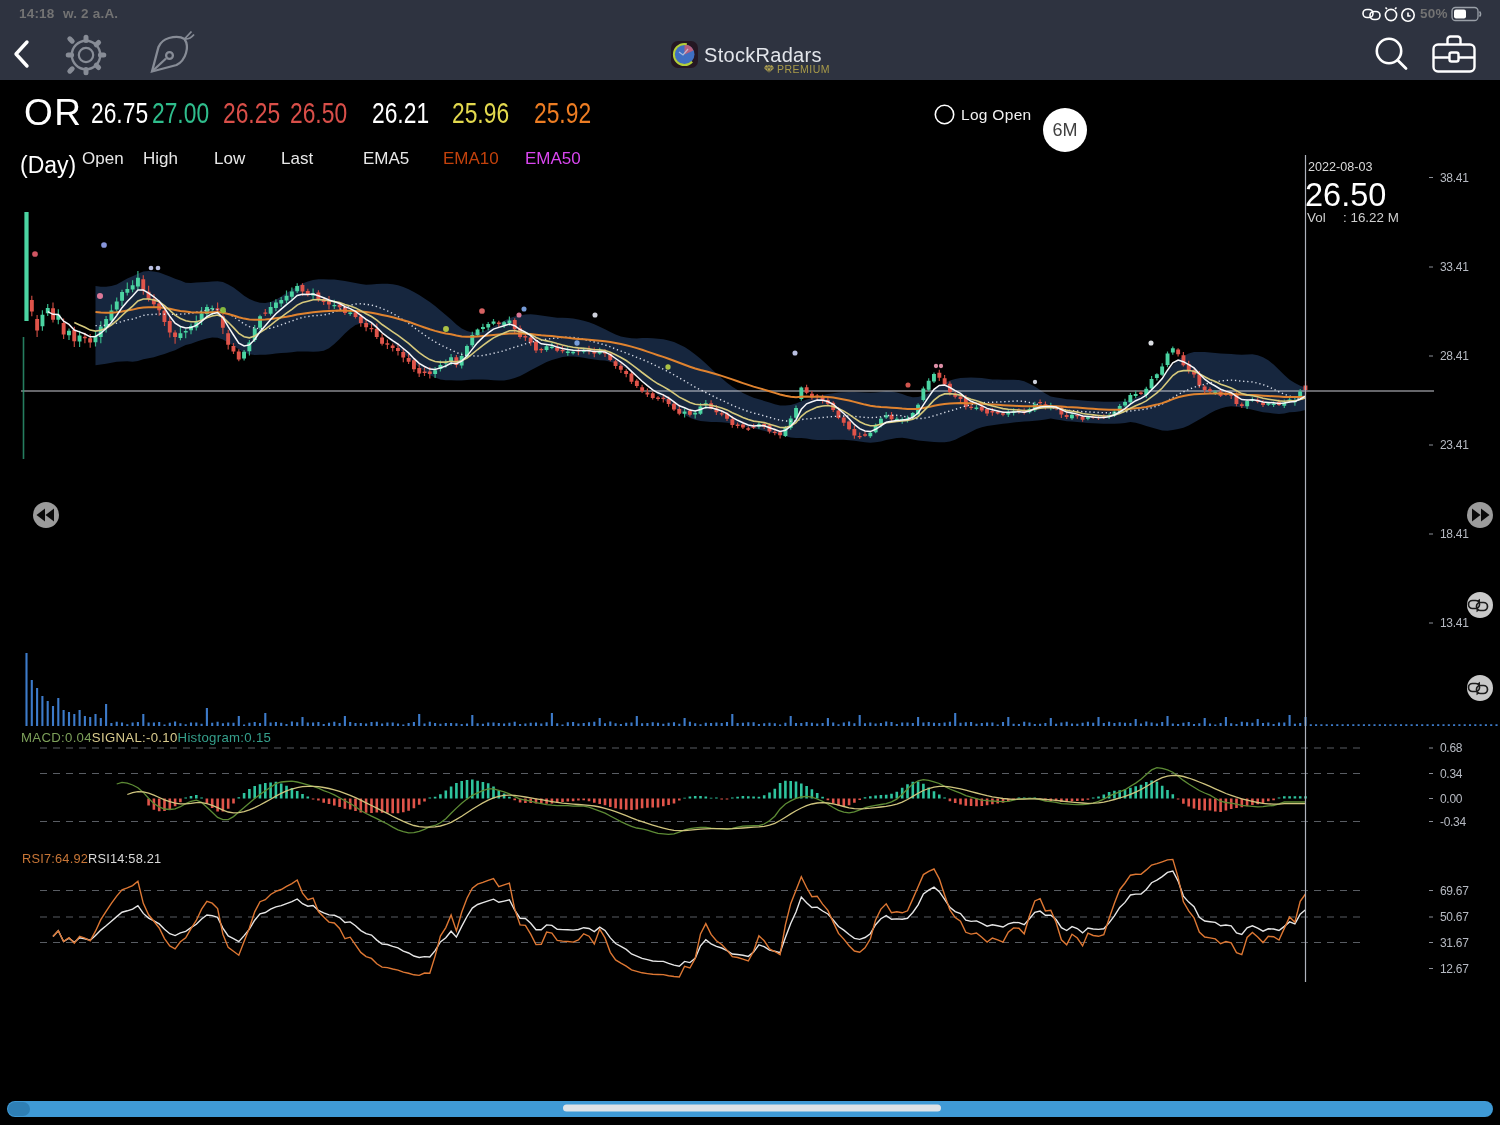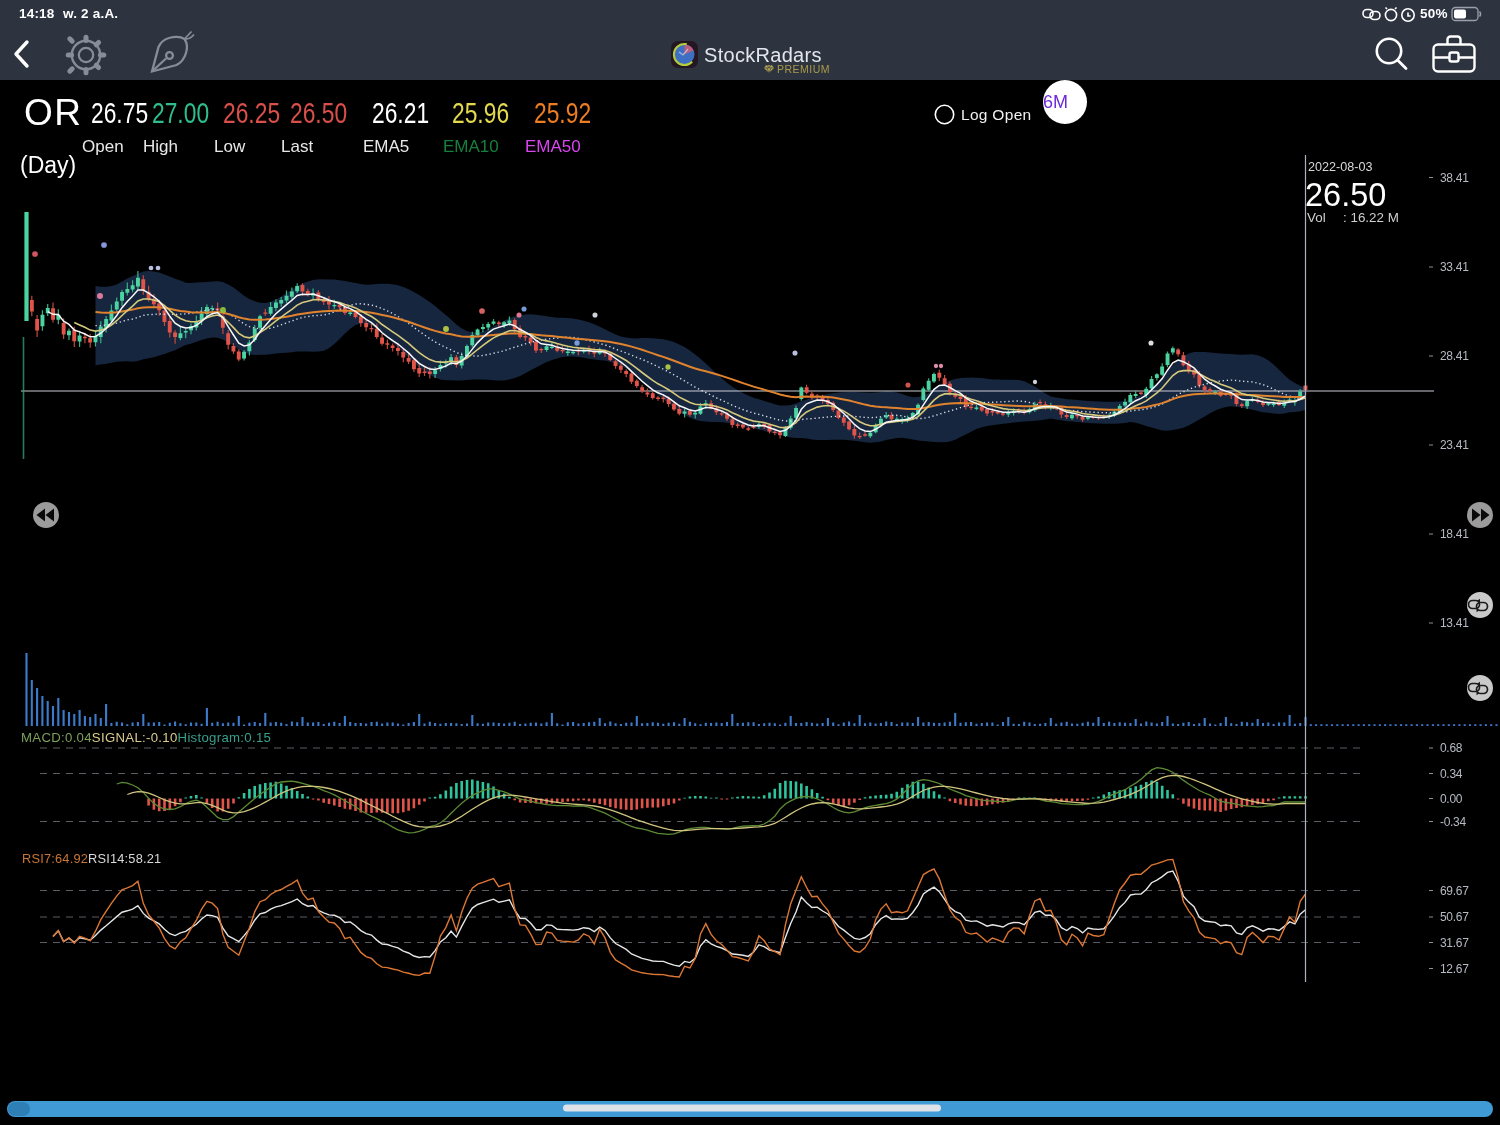--- a/index.html
+++ b/index.html
@@ -1,21 +1,21 @@
 <!DOCTYPE html>
 <html><head><meta charset="utf-8"><style>
 *{margin:0;padding:0;box-sizing:border-box}
 html,body{width:1500px;height:1125px;background:#000;overflow:hidden}
 body{font-family:"Liberation Sans",sans-serif;position:relative}
 .abs{position:absolute}
 .topbar{position:absolute;left:0;top:0;width:1500px;height:80px;background:#2e3340}
-.st{position:absolute;color:#ffffff;font-size:13.5px;font-weight:bold;letter-spacing:0.2px}
+.st{position:absolute;color:#737373;font-size:13.5px;font-weight:bold;letter-spacing:0.2px}
 .col{position:absolute;text-align:left}
 .val{display:inline-block;font-size:30px;transform:scaleX(0.76);transform-origin:center}
-.lbl{font-size:17px;margin-top:7px;color:#e8e8e8}
+.lbl{font-size:17px;margin-top:19px;color:#e8e8e8}
 </style></head>
 <body>
 <div class="topbar"></div>
 
 <div class="st" style="left:19px;top:6px">14:18</div>
 <div class="st" style="left:63px;top:6px">w. 2 a.A.</div>
 <div class="st" style="left:1420px;top:6px">50%</div>
 <svg class="abs" style="left:1360px;top:3px" width="130" height="24" viewBox="0 0 130 24">
   <g stroke="#fff" fill="none" stroke-width="1.6">
     <rect x="3" y="6.5" width="10" height="8" rx="4"></rect>
@@ -71,28 +71,28 @@
   </svg>
 <div class="abs" style="left:777px;top:63px;color:#a89a49;font-size:10.5px;font-weight:normal;letter-spacing:0.5px">PREMIUM</div>
 
 <div class="abs" style="left:24px;top:92px;color:#fff;font-size:37px;letter-spacing:1.5px">OR</div>
 <div class="abs" style="left:20px;top:152px;color:#fff;font-size:23px">(Day)</div>
 <div class="col" style="left:82px;top:96px;width:70px"><span class="val" style="color:#fff">26.75</span><div class="lbl">Open</div></div>
 <div class="col" style="left:143px;top:96px;width:70px"><span class="val" style="color:#2fbd8c">27.00</span><div class="lbl">High</div></div>
 <div class="col" style="left:214px;top:96px;width:70px"><span class="val" style="color:#d94f49">26.25</span><div class="lbl">Low</div></div>
 <div class="col" style="left:281px;top:96px;width:72px"><span class="val" style="color:#d94f49">26.50</span><div class="lbl">Last</div></div>
 <div class="col" style="left:363px;top:96px;width:72px"><span class="val" style="color:#fff">26.21</span><div class="lbl">EMA5</div></div>
-<div class="col" style="left:443px;top:96px;width:74px"><span class="val" style="color:#e3d94e">25.96</span><div class="lbl" style="color:#15803d">EMA10</div></div>
+<div class="col" style="left:443px;top:96px;width:74px"><span class="val" style="color:#e3d94e">25.96</span><div class="lbl" style="color:#c2410c">EMA10</div></div>
 <div class="col" style="left:525px;top:96px;width:74px"><span class="val" style="color:#ed7d23">25.92</span><div class="lbl" style="color:#d946ef">EMA50</div></div>
 
 <svg class="abs" style="left:930px;top:100px" width="30" height="30">
     <circle cx="14.5" cy="14.5" r="9.2" stroke="#fff" stroke-width="1.6" fill="none"></circle>
   </svg>
 <div class="abs" style="left:961px;top:106px;color:#f0f0f0;font-size:15.5px;letter-spacing:0.3px">Log Open</div>
-<div class="abs" style="left:1043px;top:80px;width:44px;height:44px;border-radius:50%;background:#fff;color:#6d28d9;font-size:18px;text-align:left;line-height:44px">6M</div>
+<div class="abs" style="left:1043px;top:108px;width:44px;height:44px;border-radius:50%;background:#fff;color:#404040;font-size:18px;text-align:center;line-height:44px">6M</div>
 
 <svg class="abs" style="left:0;top:150px" width="1500" height="975" viewBox="0 150 1500 975" font-family="Liberation Sans, sans-serif">
 <path d="M95.5 285.9L100.8 286.8L106.1 286.7L111.4 286L116.7 284.4L122 281.5L127.3 278.4L132.6 276.3L137.9 273.7L143.3 271.5L148.6 271L153.9 271.6L159.2 272.5L164.5 274.6L169.8 276.4L175.1 278.7L180.4 280.6L185.7 282.8L191 282.9L196.3 282.6L201.6 282.2L206.9 281.9L212.2 281.5L217.6 281.3L222.9 282.1L228.2 284.5L233.5 287.6L238.8 291.5L244.1 295.7L249.4 299.1L254.7 301.3L260 302.7L265.3 303.1L270.6 302L275.9 299.7L281.2 296.5L286.5 293.1L291.9 289.7L297.2 286.3L302.5 283.5L307.8 281.5L313.1 280L318.4 279.3L323.7 279.3L329 279.4L334.3 279.6L339.6 280.3L344.9 281L350.2 281.9L355.5 282.9L360.8 284.1L366.1 284.8L371.5 284.6L376.8 284.1L382.1 283.8L387.4 283.8L392.7 284.3L398 285.2L403.3 287.1L408.6 289.3L413.9 291.9L419.2 295.1L424.5 298.4L429.8 302.1L435.1 306.1L440.4 310.4L445.8 315L451.1 319.4L456.4 324.4L461.7 328.4L467 331.1L472.3 332.4L477.6 332.5L482.9 331.4L488.2 329.2L493.5 326.5L498.8 323.6L504.1 320.8L509.4 318.2L514.7 316.4L520.1 315.2L525.4 314.4L530.7 314.3L536 314.8L541.3 315.5L546.6 316.2L551.9 316.9L557.2 317.7L562.5 317.7L567.8 317.9L573.1 318.5L578.4 319.6L583.7 320.8L589 322.3L594.3 324.3L599.7 326.7L605 329.2L610.3 331.9L615.6 334.6L620.9 336.5L626.2 337.5L631.5 338.3L636.8 338.4L642.1 338.1L647.4 338L652.7 338.3L658 338.8L663.3 339.3L668.6 340.4L674 342.1L679.3 344.4L684.6 347L689.9 350.5L695.2 354.6L700.5 358.8L705.8 363.4L711.1 368.5L716.4 373.5L721.7 378.3L727 382.7L732.3 386.7L737.6 390L742.9 393L748.3 395.5L753.6 397.7L758.9 399.3L764.2 400.9L769.5 402.6L774.8 404.2L780.1 405.5L785.4 405.6L790.7 405L796 403.6L801.3 401.3L806.6 399.5L811.9 397.9L817.2 396.1L822.6 394.9L827.9 393.9L833.2 393.2L838.5 392.6L843.8 392.2L849.1 392L854.4 392L859.7 392.2L865 392.5L870.3 392.8L875.6 392.5L880.9 391.9L886.2 391.2L891.5 391.5L896.8 392.4L902.2 393.9L907.5 396.1L912.8 397.2L918.1 397L923.4 395.6L928.7 393.1L934 389.7L939.3 386.1L944.6 382.9L949.9 380.6L955.2 379L960.5 378L965.8 377.7L971.1 377.6L976.5 377.7L981.8 378.1L987.1 378.8L992.4 379.4L997.7 379.6L1003 379.8L1008.3 379.7L1013.6 379.7L1018.9 380.1L1024.2 381.3L1029.5 383.7L1034.8 386.5L1040.1 389.9L1045.4 393.4L1050.8 396.5L1056.1 397.4L1061.4 398.3L1066.7 399.2L1072 399.6L1077.3 400L1082.6 400.6L1087.9 400.9L1093.2 401.2L1098.5 401.5L1103.8 401.7L1109.1 401.7L1114.4 401.7L1119.7 401.4L1125 400.9L1130.4 400L1135.7 397.8L1141 395.3L1146.3 392.2L1151.6 388L1156.9 383.1L1162.2 377.5L1167.5 371.2L1172.8 365.1L1178.1 360L1183.4 356.2L1188.7 353.5L1194 352.1L1199.3 351.9L1204.7 352.1L1210 352.5L1215.3 353L1220.6 353.5L1225.9 353.8L1231.2 353.9L1236.5 354.4L1241.8 354.7L1247.1 354.4L1252.4 354.3L1257.7 355.2L1263 357.2L1268.3 360.3L1273.6 364.5L1279 369.7L1284.3 375L1289.6 379.7L1294.9 383L1300.2 385.7L1305.5 387.4L1305.5 410.1L1300.2 411.3L1294.9 412L1289.6 412.3L1284.3 413.6L1279 414.1L1273.6 413.6L1268.3 412.8L1263 412.2L1257.7 411.1L1252.4 409.8L1247.1 408.6L1241.8 407.6L1236.5 406.7L1231.2 406.3L1225.9 407L1220.6 408.4L1215.3 410.5L1210 413.3L1204.7 416.4L1199.3 419.5L1194 422.5L1188.7 425.4L1183.4 427.7L1178.1 429L1172.8 429.9L1167.5 430.7L1162.2 430.4L1156.9 429.1L1151.6 427.4L1146.3 425.9L1141 424.2L1135.7 422.8L1130.4 422L1125 422.9L1119.7 423.4L1114.4 423.7L1109.1 423.7L1103.8 423.7L1098.5 423.5L1093.2 423.2L1087.9 422.9L1082.6 422.6L1077.3 422L1072 421.6L1066.7 421.2L1061.4 420.3L1056.1 419.4L1050.8 418.6L1045.4 419.6L1040.1 420.3L1034.8 420.8L1029.5 421.2L1024.2 421.5L1018.9 422L1013.6 422.5L1008.3 423.2L1003 423.8L997.7 424.4L992.4 425.2L987.1 426L981.8 427.2L976.5 429.1L971.1 431.7L965.8 434.4L960.5 437.1L955.2 439.8L949.9 441.5L944.6 442.2L939.3 442.3L934 441.9L928.7 441.5L923.4 441L918.1 440.4L912.8 439.6L907.5 438.6L902.2 437.7L896.8 438.1L891.5 439L886.2 440.1L880.9 441.4L875.6 442.3L870.3 442.7L865 442.3L859.7 441.5L854.4 440.8L849.1 440.2L843.8 439.8L838.5 439.7L833.2 439.8L827.9 440L822.6 440.1L817.2 440.1L811.9 439.4L806.6 438.4L801.3 437.9L796 438.1L790.7 437.4L785.4 436.2L780.1 434.8L774.8 433.5L769.5 432.3L764.2 430.8L758.9 429.6L753.6 428.6L748.3 427.4L742.9 426.1L737.6 424.9L732.3 423.8L727 422.8L721.7 422.2L716.4 422.1L711.1 421.9L705.8 421.5L700.5 420.9L695.2 419.8L689.9 417.7L684.6 414.8L679.3 411.4L674 407.5L668.6 403.4L663.3 399.2L658 394.9L652.7 390.1L647.4 385.3L642.1 380.7L636.8 376.3L631.5 372.1L626.2 368.4L620.9 365.8L615.6 363.6L610.3 361.7L605 360.6L599.7 360.2L594.3 359.6L589 358.7L583.7 357.8L578.4 357L573.1 356.4L567.8 356.4L562.5 357.1L557.2 358.5L551.9 359.9L546.6 362.1L541.3 364.7L536 367.4L530.7 370.3L525.4 373.2L520.1 376L514.7 378L509.4 379.5L504.1 380.5L498.8 380.6L493.5 380.2L488.2 379.7L482.9 379.5L477.6 379.4L472.3 379.5L467 380L461.7 380.4L456.4 380.5L451.1 380.2L445.8 380.3L440.4 379.4L435.1 377.6L429.8 375.1L424.5 371.6L419.2 367.5L413.9 362.7L408.6 357.8L403.3 352.9L398 347.7L392.7 342.7L387.4 338L382.1 333.5L376.8 329.1L371.5 325.6L366.1 323.8L360.8 323.4L355.5 325.1L350.2 328.7L344.9 333.5L339.6 338.9L334.3 344L329 348.2L323.7 350.7L318.4 351.5L313.1 351.7L307.8 351.6L302.5 351.4L297.2 351.6L291.9 352.2L286.5 352.7L281.2 353.1L275.9 353.6L270.6 354.3L265.3 354.8L260 354.8L254.7 354.9L249.4 354.3L244.1 352.4L238.8 349.2L233.5 345.7L228.2 342.6L222.9 339.6L217.6 337.8L212.2 337.6L206.9 338.4L201.6 340L196.3 341.8L191 343.7L185.7 345L180.4 347.6L175.1 350.3L169.8 352L164.5 354L159.2 355.4L153.9 357.3L148.6 358.2L143.3 359.3L137.9 361.1L132.6 361.8L127.3 361.3L122 361.5L116.7 361.8L111.4 362.7L106.1 363.7L100.8 364.5L95.5 365.3Z" fill="#16263e"></path>
     <path d="M21 391H1434" stroke="#c9ccd4" stroke-width="1.1"></path>
     <path d="M42.4 310.2V330.7M47.7 303.9V316M58.3 309.3V324.3M69 328.4V340M79.6 330.8V347M95.5 331.1V346.5M100.8 321.3V343.2M106.1 315.9V332.6M111.4 304.5V323M116.7 297.4V311.7M122 289.7V305.9M127.3 282.6V295.5M132.6 280.2V292.2M137.9 271.1V289.5M180.4 326.5V340.3M185.7 328.9V338.2M191 323.6V334.3M196.3 315.4V330.5M201.6 307V325M206.9 304.6V316.2M212.2 305.6V315.8M244.1 350.1V360.6M249.4 340V355.5M254.7 325.1V342M260 314.8V330.2M270.6 302V315.6M275.9 299.3V311.2M281.2 297V306.8M286.5 290.5V303.2M291.9 287.5V300.5M297.2 283.2V293M313.1 288.5V299.6M334.3 299.8V308.9M350.2 310V315.7M435.1 366.9V378.1M440.4 360.6V371.4M445.8 359.6V367.8M451.1 353.9V365.3M461.7 352.6V368.4M467 344.5V358.1M472.3 331.7V347.2M477.6 328.5V336.7M482.9 323.8V332.2M488.2 321.9V330.2M493.5 318.9V325.3M504.1 321.1V327.9M509.4 316.6V325.8M546.6 344.1V351.7M551.9 343.1V349.3M567.8 347.3V355.8M573.1 349.8V354.4M583.7 347.7V353.5M599.7 347.7V354.8M684.6 408.6V417.5M695.2 410.3V418.4M700.5 402.9V415M705.8 400V409.1M758.9 422V428.8M785.4 426.1V436.9M790.7 415.8V429.8M796 405.5V420.9M801.3 386.5V400.8M870.3 430.8V438.1M875.6 423.4V433.2M880.9 416.9V427.4M886.2 412V419M896.8 416.6V422M902.2 417.3V423.7M907.5 415.4V422.6M912.8 412V418M918.1 403.2V417.1M923.4 386.6V401.5M928.7 378.3V391.3M934 372.4V383.1M976.5 404.7V410.2M1008.3 409.8V417.1M1013.6 408.2V415.6M1029.5 407.5V413.6M1034.8 401.8V411.9M1050.8 402.8V410.2M1072 412.8V419.8M1087.9 415.8V420.3M1109.1 413.3V419.1M1114.4 410.2V417M1119.7 404V413.6M1125 398.7V407.1M1130.4 393.1V404.1M1135.7 390.5V397.9M1146.3 386.7V398.1M1151.6 376V390.5M1156.9 373.3V380.4M1162.2 363.2V375.9M1167.5 351.6V367.2M1172.8 346.6V354.7M1215.3 390.3V395.1M1247.1 399V408.9M1252.4 397.3V401.8M1268.3 402.1V406M1273.6 401.5V407.1M1284.3 399.5V407.9M1289.6 397.2V402.9M1294.9 397.8V405.7M1300.2 389.1V399.7" stroke="#35b286" stroke-width="1.2"></path>
     <path d="M31.8 295.8V316.2M37.1 315V336.9M53 302.4V322.5M63.6 318.5V339.1M74.3 326.8V347M84.9 332.7V343.2M90.2 333.9V347.7M143.3 275.3V294.7M148.6 285.8V301.6M153.9 294.3V307.9M159.2 299.9V315.8M164.5 305.7V325.9M169.8 317.3V337.4M175.1 330.2V343.8M217.6 302.4V312.7M222.9 314.1V334M228.2 329.7V349.4M233.5 342.9V354.1M238.8 349.3V361.3M265.3 308.9V316M302.5 283.2V295.8M307.8 288.8V296.4M318.4 290.3V301.7M323.7 297V305M329 296.1V309.5M339.6 303V310.2M344.9 303.9V315.1M355.5 310.6V318.5M360.8 314V326.7M366.1 318.8V331.2M371.5 323.2V332.2M376.8 323.6V338.9M382.1 333.7V345.4M387.4 339.5V348.9M392.7 343.6V351.5M398 343.5V355.4M403.3 348.2V362.2M408.6 353.9V364M413.9 358.3V372.1M419.2 363.5V377M424.5 367.4V376.1M429.8 366.9V378.4M456.4 354.9V367.5M498.8 320.8V328.1M514.7 318.2V333.2M520.1 325.4V338.7M525.4 334.4V341M530.7 333.6V345.7M536 337.9V353M541.3 347.8V352.9M557.2 343.8V352.3M562.5 346V353.3M578.4 348V355.3M589 345.8V354.6M594.3 347.5V357.3M605 349.2V356.9M610.3 351.9V361.3M615.6 359.7V368.7M620.9 363.6V373M626.2 369.2V377.2M631.5 370.7V384.1M636.8 379.2V387.9M642.1 384.7V393.1M647.4 388.4V396.9M652.7 391.6V399.4M658 396V400.8M663.3 393.9V402.5M668.6 396.5V406.8M674 401.6V410.9M679.3 404.8V415.3M689.9 408.8V416.5M711.1 400.3V409.6M716.4 404.9V415.1M721.7 409.9V416.2M727 412.1V421M732.3 416V427.8M737.6 422.5V428.3M742.9 421.7V429.1M748.3 426.6V430.9M753.6 423.7V429M764.2 422.4V429.1M769.5 423.5V433.5M774.8 428.5V435.2M780.1 430.7V438.6M806.6 384.7V394.2M811.9 390.9V399.7M817.2 393.9V400M822.6 394.7V403.5M827.9 396.8V405.9M833.2 401.3V412M838.5 407.3V419.2M843.8 416.1V426M849.1 420.5V430.4M854.4 425.8V438.7M859.7 432.6V439M865 431.5V436.8M891.5 411.9V422.2M939.3 369.8V381M944.6 374.9V385.5M949.9 381.6V395.6M955.2 391.7V398.4M960.5 394.5V402.3M965.8 395.1V409.5M971.1 404.2V409.9M981.8 403.9V411.9M987.1 408V416M992.4 407.9V415.8M997.7 410.5V414.6M1003 411.2V416.2M1018.9 408.3V413.7M1024.2 408.2V414.5M1040.1 399.6V404.8M1045.4 401.6V409.4M1056.1 406V410.3M1061.4 406.1V418M1066.7 411.6V418.9M1077.3 413.7V418.7M1082.6 415.1V421.7M1093.2 415.2V419M1098.5 415.5V420M1103.8 414.3V419.1M1141 391.1V394.9M1178.1 348.3V356.5M1183.4 351.9V366.6M1188.7 360.8V373.6M1194 369.2V377.8M1199.3 371V388M1204.7 385.1V393M1210 387.3V394M1220.6 389.9V396.9M1225.9 390.4V396M1231.2 393.4V398.9M1236.5 392.3V406.2M1241.8 402.6V408M1257.7 397.5V403.3M1263 399.7V407.1M1279 399.6V406.1M1305.5 381.1V394.4" stroke="#c4483e" stroke-width="1.2"></path>
     <path d="M40.5 314.7h3.9V326.2h-3.9ZM45.8 308h3.9V313.2h-3.9ZM56.4 314.8h3.9V319.7h-3.9ZM67 330.8h3.9V335.3h-3.9ZM77.6 335.5h3.9V341.4h-3.9ZM93.5 335.7h3.9V342.3h-3.9ZM98.8 326.6h3.9V337h-3.9ZM104.2 319.1h3.9V328h-3.9ZM109.5 310.6h3.9V320.4h-3.9ZM114.8 301.5h3.9V309.5h-3.9ZM120.1 292h3.9V300.7h-3.9ZM125.4 288.9h3.9V292.8h-3.9ZM130.7 285.3h3.9V289.6h-3.9ZM136 277.8h3.9V286.5h-3.9ZM178.5 333.2h3.9V337.9h-3.9ZM183.8 331h3.9V332.5h-3.9ZM189.1 326.1h3.9V330.3h-3.9ZM194.4 321.3h3.9V327.4h-3.9ZM199.7 313.4h3.9V320.3h-3.9ZM205 307h3.9V314h-3.9ZM210.3 307.9h3.9V309.3h-3.9ZM242.1 351.7h3.9V358.4h-3.9ZM247.4 342.6h3.9V351.2h-3.9ZM252.8 328.4h3.9V339.9h-3.9ZM258.1 316.3h3.9V327.8h-3.9ZM268.7 306.9h3.9V313.7h-3.9ZM274 302.4h3.9V307.9h-3.9ZM279.3 299.9h3.9V303.4h-3.9ZM284.6 295.7h3.9V300.5h-3.9ZM289.9 291.6h3.9V296.7h-3.9ZM295.2 286h3.9V291.3h-3.9ZM311.1 293.3h3.9V295.6h-3.9ZM332.4 304.9h3.9V306.3h-3.9ZM348.3 312.5h3.9V313.9h-3.9ZM433.2 370.3h3.9V374.1h-3.9ZM438.5 364.9h3.9V369h-3.9ZM443.8 362.1h3.9V363.6h-3.9ZM449.1 357.3h3.9V361.2h-3.9ZM459.7 356.1h3.9V365.4h-3.9ZM465 345.9h3.9V356.5h-3.9ZM470.3 335.1h3.9V345.2h-3.9ZM475.6 329.6h3.9V335.3h-3.9ZM481 326.9h3.9V328.9h-3.9ZM486.3 323.9h3.9V327.5h-3.9ZM491.6 321.4h3.9V323.8h-3.9ZM502.2 322.3h3.9V325.3h-3.9ZM507.5 320.6h3.9V323.3h-3.9ZM544.6 346.2h3.9V350.1h-3.9ZM549.9 346.7h3.9V348.1h-3.9ZM565.9 351.5h3.9V352.9h-3.9ZM571.2 351.8h3.9V353.2h-3.9ZM581.8 350.4h3.9V351.8h-3.9ZM597.7 351h3.9V353.5h-3.9ZM682.6 411.6h3.9V413.8h-3.9ZM693.2 412.7h3.9V414.4h-3.9ZM698.5 406.6h3.9V413.8h-3.9ZM703.8 403.3h3.9V405.2h-3.9ZM756.9 424.3h3.9V426.4h-3.9ZM783.5 427.8h3.9V435.9h-3.9ZM788.8 418.4h3.9V427.8h-3.9ZM794.1 408h3.9V417.7h-3.9ZM799.4 387.5h3.9V399h-3.9ZM868.4 432.7h3.9V436.2h-3.9ZM873.7 424.7h3.9V432.2h-3.9ZM879 418.7h3.9V424.1h-3.9ZM884.3 415.3h3.9V417.6h-3.9ZM894.9 418.7h3.9V420.1h-3.9ZM900.2 419.1h3.9V420.5h-3.9ZM905.5 418.3h3.9V419.7h-3.9ZM910.8 413h3.9V416.9h-3.9ZM916.1 404.8h3.9V414.3h-3.9ZM921.4 388.4h3.9V399.9h-3.9ZM926.7 380.8h3.9V389.7h-3.9ZM932 374.1h3.9V381.5h-3.9ZM974.5 407.6h3.9V409h-3.9ZM1006.3 412.3h3.9V414.4h-3.9ZM1011.7 411.3h3.9V413h-3.9ZM1027.6 409h3.9V412.3h-3.9ZM1032.9 404.2h3.9V410.2h-3.9ZM1048.8 405.8h3.9V407.2h-3.9ZM1070 414.8h3.9V418.2h-3.9ZM1086 417.2h3.9V418.8h-3.9ZM1107.2 415.2h3.9V416.8h-3.9ZM1112.5 411.4h3.9V415.6h-3.9ZM1117.8 406h3.9V412h-3.9ZM1123.1 402h3.9V405.4h-3.9ZM1128.4 394.9h3.9V402.2h-3.9ZM1133.7 393.9h3.9V396h-3.9ZM1144.3 388.7h3.9V395.1h-3.9ZM1149.6 379.1h3.9V388.4h-3.9ZM1154.9 374.3h3.9V378.1h-3.9ZM1160.2 366.4h3.9V374.7h-3.9ZM1165.6 353.5h3.9V365h-3.9ZM1170.9 348.2h3.9V352.4h-3.9ZM1213.3 391.8h3.9V393.2h-3.9ZM1245.2 401h3.9V406.3h-3.9ZM1250.5 399.3h3.9V400.8h-3.9ZM1266.4 403.3h3.9V404.7h-3.9ZM1271.7 403.5h3.9V404.9h-3.9ZM1282.3 402.4h3.9V405.7h-3.9ZM1287.6 399.4h3.9V401h-3.9ZM1292.9 400.9h3.9V402.3h-3.9ZM1298.2 391.4h3.9V397.1h-3.9Z" fill="#4bd4a2"></path>
     <path d="M29.9 300h3.9V311.4h-3.9ZM35.2 319h3.9V330.5h-3.9ZM51.1 308.2h3.9V319.7h-3.9ZM61.7 323h3.9V334.5h-3.9ZM72.3 330.1h3.9V341.3h-3.9ZM82.9 336.8h3.9V338.3h-3.9ZM88.2 338.3h3.9V342.4h-3.9ZM141.3 279.2h3.9V290.4h-3.9ZM146.6 291.8h3.9V298.9h-3.9ZM151.9 298.7h3.9V304.3h-3.9ZM157.2 303.4h3.9V310.3h-3.9ZM162.5 310.4h3.9V321.9h-3.9ZM167.8 320.9h3.9V332.4h-3.9ZM173.1 332.4h3.9V337.1h-3.9ZM215.6 308.3h3.9V310.4h-3.9ZM220.9 316.3h3.9V327.8h-3.9ZM226.2 333.3h3.9V344.8h-3.9ZM231.5 346.1h3.9V351.5h-3.9ZM236.8 351.6h3.9V359.4h-3.9ZM263.4 312.4h3.9V313.8h-3.9ZM300.5 284.9h3.9V291.6h-3.9ZM305.8 290.9h3.9V294.6h-3.9ZM316.4 292.6h3.9V299.2h-3.9ZM321.7 299.1h3.9V301.9h-3.9ZM327 301.2h3.9V304.4h-3.9ZM337.7 304.5h3.9V307.3h-3.9ZM343 307.3h3.9V312.9h-3.9ZM353.6 312.2h3.9V317h-3.9ZM358.9 316.4h3.9V323h-3.9ZM364.2 323.1h3.9V327.3h-3.9ZM369.5 327.9h3.9V329.3h-3.9ZM374.8 328.8h3.9V336.9h-3.9ZM380.1 337.5h3.9V343.7h-3.9ZM385.4 343.3h3.9V344.7h-3.9ZM390.7 345.6h3.9V348.1h-3.9ZM396 348.1h3.9V350.9h-3.9ZM401.3 351.9h3.9V357.4h-3.9ZM406.7 358h3.9V361.7h-3.9ZM412 360.3h3.9V369.3h-3.9ZM417.3 368.1h3.9V373.4h-3.9ZM422.6 371.5h3.9V372.9h-3.9ZM427.9 371.4h3.9V374.1h-3.9ZM454.4 357.2h3.9V364.9h-3.9ZM496.9 322.6h3.9V324h-3.9ZM512.8 319.9h3.9V329.2h-3.9ZM518.1 328.3h3.9V337.1h-3.9ZM523.4 336h3.9V337.4h-3.9ZM528.7 337.4h3.9V342.5h-3.9ZM534 341.7h3.9V350.4h-3.9ZM539.3 348.9h3.9V350.3h-3.9ZM555.2 347.5h3.9V350.8h-3.9ZM560.6 349.9h3.9V351.3h-3.9ZM576.5 350h3.9V351.4h-3.9ZM587.1 349.6h3.9V351h-3.9ZM592.4 351.4h3.9V353.4h-3.9ZM603 351.7h3.9V353.5h-3.9ZM608.3 353.9h3.9V360h-3.9ZM613.6 361.2h3.9V366.1h-3.9ZM618.9 365.7h3.9V369.7h-3.9ZM624.2 371.1h3.9V374.1h-3.9ZM629.5 373.5h3.9V381.8h-3.9ZM634.9 380.8h3.9V386.1h-3.9ZM640.2 387.3h3.9V391.3h-3.9ZM645.5 392.5h3.9V394.4h-3.9ZM650.8 393.3h3.9V397.9h-3.9ZM656.1 397.5h3.9V399h-3.9ZM661.4 397.7h3.9V399.1h-3.9ZM666.7 398.9h3.9V404.1h-3.9ZM672 403.7h3.9V409.5h-3.9ZM677.3 408.9h3.9V413.8h-3.9ZM687.9 410.8h3.9V414.7h-3.9ZM709.2 403.2h3.9V408.5h-3.9ZM714.5 408.2h3.9V412.2h-3.9ZM719.8 413.2h3.9V414.6h-3.9ZM725.1 413.4h3.9V418.7h-3.9ZM730.4 419.3h3.9V425.1h-3.9ZM735.7 424.6h3.9V426h-3.9ZM741 424.6h3.9V427.6h-3.9ZM746.3 428.3h3.9V429.7h-3.9ZM751.6 426.3h3.9V427.7h-3.9ZM762.2 423.9h3.9V426.7h-3.9ZM767.5 425.2h3.9V431.4h-3.9ZM772.8 431.7h3.9V433.1h-3.9ZM778.1 432.3h3.9V435.3h-3.9ZM804.7 387.3h3.9V392.8h-3.9ZM810 393.7h3.9V397.5h-3.9ZM815.3 395.6h3.9V397h-3.9ZM820.6 396.2h3.9V400.7h-3.9ZM825.9 400.1h3.9V403.7h-3.9ZM831.2 402.8h3.9V410.1h-3.9ZM836.5 410.6h3.9V417.9h-3.9ZM841.8 417.6h3.9V422.7h-3.9ZM847.1 421.6h3.9V429.3h-3.9ZM852.4 429h3.9V435.6h-3.9ZM857.7 435.9h3.9V437.3h-3.9ZM863.1 434.3h3.9V435.7h-3.9ZM889.6 414.9h3.9V419.2h-3.9ZM937.4 372.7h3.9V377.8h-3.9ZM942.7 378.2h3.9V384.5h-3.9ZM948 383.7h3.9V392.2h-3.9ZM953.3 393.6h3.9V396.8h-3.9ZM958.6 396.6h3.9V399h-3.9ZM963.9 398.1h3.9V406.7h-3.9ZM969.2 406.7h3.9V408.1h-3.9ZM979.8 406.7h3.9V410.4h-3.9ZM985.1 409.1h3.9V413.6h-3.9ZM990.4 411h3.9V412.4h-3.9ZM995.7 411.7h3.9V413.4h-3.9ZM1001 413.3h3.9V414.7h-3.9ZM1017 410h3.9V411.4h-3.9ZM1022.3 411h3.9V413h-3.9ZM1038.2 401.9h3.9V403.3h-3.9ZM1043.5 404.2h3.9V406h-3.9ZM1054.1 407.1h3.9V408.7h-3.9ZM1059.4 407.5h3.9V414.6h-3.9ZM1064.7 414.9h3.9V417.1h-3.9ZM1075.3 414.9h3.9V416.3h-3.9ZM1080.6 416.6h3.9V419.8h-3.9ZM1091.3 416.6h3.9V418h-3.9ZM1096.6 416.9h3.9V418.3h-3.9ZM1101.9 416.6h3.9V418h-3.9ZM1139 392.5h3.9V393.9h-3.9ZM1176.2 349.5h3.9V354.3h-3.9ZM1181.5 355.2h3.9V365.2h-3.9ZM1186.8 364.1h3.9V370.3h-3.9ZM1192.1 370.2h3.9V374.6h-3.9ZM1197.4 374.2h3.9V385.5h-3.9ZM1202.7 386.4h3.9V390.1h-3.9ZM1208 389.2h3.9V390.9h-3.9ZM1218.6 391.8h3.9V395.7h-3.9ZM1223.9 393.6h3.9V395h-3.9ZM1229.2 394.4h3.9V395.8h-3.9ZM1234.5 394.7h3.9V403.9h-3.9ZM1239.9 404.3h3.9V406h-3.9ZM1255.8 399.7h3.9V401.7h-3.9ZM1261.1 402.5h3.9V405h-3.9ZM1277 402.1h3.9V405h-3.9ZM1303.5 385.5h3.9V390h-3.9Z" fill="#e0544a"></path>
     <rect x="24.4" y="212" width="4.2" height="109" fill="#4bd4a2"></rect>
     <path d="M23.5 337V459" stroke="#2f9d77" stroke-width="1.6" opacity="0.8"></path>

